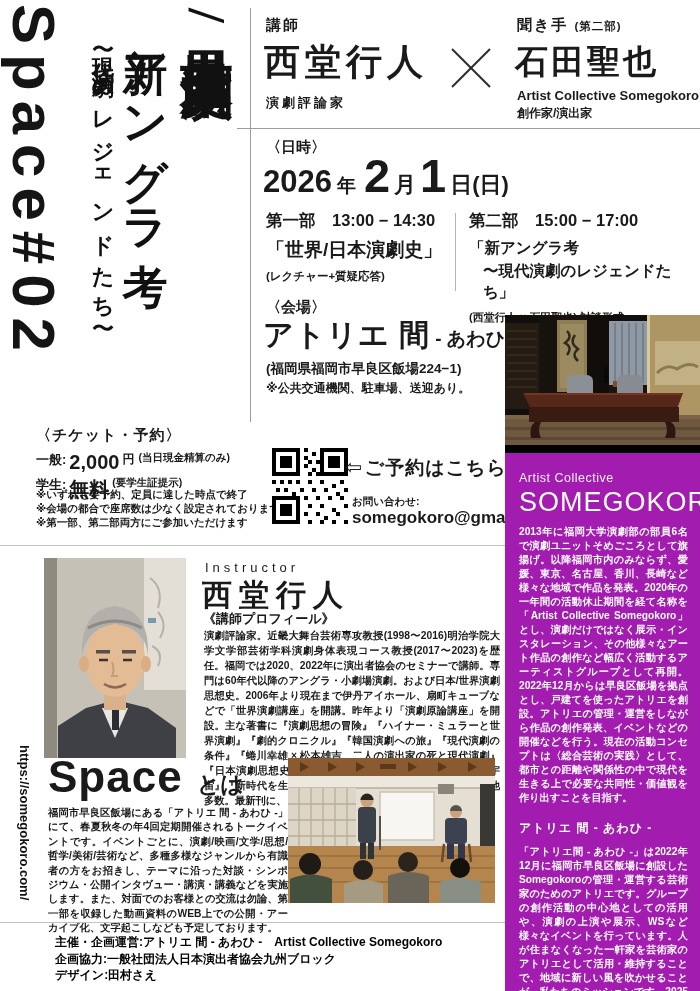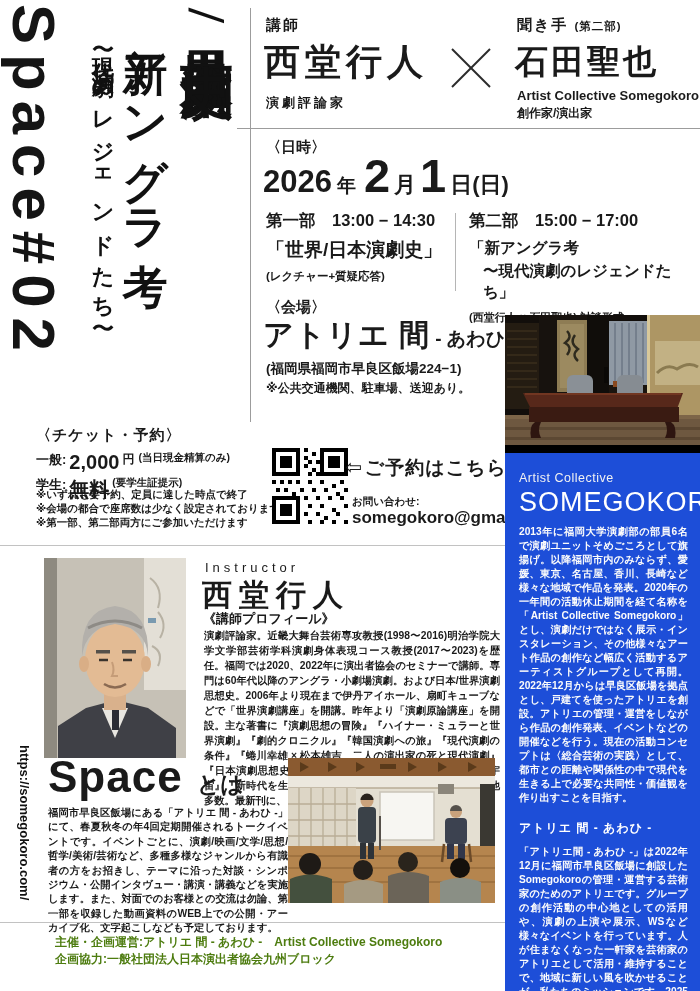--- a/index.html
+++ b/index.html
@@ -81,24 +81,24 @@
   #url-v { left:32px; top:745px; width:170px; transform:rotate(90deg); transform-origin:0 0;
            font-size:13px; white-space:nowrap; color:#111; }
   #space-head { left:48px; top:752px; display:flex; align-items:baseline; }
   #space-head .en { font-size:44px; letter-spacing:1px; }
   #space-head .ja { font-size:23px; margin-left:14px; }
   #space-body { left:48px; top:806px; width:240px; font-size:10.3px; line-height:14.4px; text-align:justify; }
   #event-photo { left:288px; top:758px; }
   #hline3 { left:0; top:922px; width:505px; height:1px; background:#c2c2c2; }
 
   
-  #footer { left:55px; top:934px; font-size:12px; line-height:16.5px; color:#4d7c0f; }
-
-  
-  #panel { left:505px; top:453px; width:195px; height:538px; background:#1d4ed8; color:#fff;
+  #footer { left:55px; top:934px; font-size:12px; line-height:16.5px; color:#000000; }
+
+  
+  #panel { left:505px; top:453px; width:195px; height:538px; background:#a21caf; color:#fff;
            padding:18px 12px 0 14px; }
   #panel .org-label { font-size:12.5px; font-weight:400; letter-spacing:0.5px; color:#f2f2f2; }
   #panel .org-name { font-size:27px; font-weight:400; letter-spacing:1px; margin-top:2px; }
   #panel .org-bio { margin-top:7px; font-size:10.2px; line-height:14px; font-weight:700; text-align:justify; color:#fbfbfb; }
   #panel .at-head { margin-top:15px; font-size:12px; font-weight:700; letter-spacing:1px; }
   #panel .at-bio { margin-top:8px; font-size:10.2px; line-height:14px; font-weight:700; text-align:justify; color:#fbfbfb; }
   #venue-photo { left:505px; top:315px; }
 </style>
 </head>
 <body>
@@ -385,20 +385,21 @@
     <path d="M100 145 L100 118 Q120 110 141 118 L141 145 Z" fill="#6b6458"></path>
     <circle cx="172" cy="110" r="10" fill="#14100c"></circle>
     <path d="M152 145 L152 124 Q172 116 193 124 L193 145 Z" fill="#8a8f85"></path>
   </svg>
 </div>
 <div class="abs" id="hline3"></div>
 
 <div class="abs b" id="footer">
   <div>主催・企画運営:アトリエ 間 - あわひ -　Artist Collective Somegokoro</div>
   <div>企画協力:一般社団法人日本演出者協会九州ブロック</div>
+  <div>デザイン:田村さえ</div>
 </div>
 
 <div class="abs" id="panel">
   <div class="org-label">Artist Collective</div>
   <div class="org-name">SOMEGOKORO</div>
   <div class="org-bio">2013年に福岡大学演劇部の部員6名で演劇ユニットそめごころとして旗揚げ。以降福岡市内のみならず、愛媛、東京、名古屋、香川、長崎など様々な地域で作品を発表。2020年の一年間の活動休止期間を経て名称を「Artist Collective Somegokoro」とし、演劇だけではなく展示・インスタレーション、その他様々なアート作品の創作など幅広く活動するアーティストグループとして再開。2022年12月からは早良区飯場を拠点とし、戸建てを使ったアトリエを創設。アトリエの管理・運営をしながら作品の創作発表、イベントなどの開催などを行う。現在の活動コンセプトは〈総合芸術の実践〉として、都市との距離や関係性の中で現代を生きる上で必要な共同性・価値観を作り出すことを目指す。</div>
   <div class="at-head">アトリエ 間 - あわひ -</div>
   <div class="at-bio">「アトリエ間 - あわひ -」は2022年12月に福岡市早良区飯場に創設したSomegokoroの管理・運営する芸術家のためのアトリエです。グループの創作活動の中心地としての活用や、演劇の上演や展示、WSなど様々なイベントを行っています。人が住まなくなった一軒家を芸術家のアトリエとして活用・維持することで、地域に新しい風を吹かせることが、私たちのミッションです。2025年にはアトリエの名前を「アトリエ間 - あわひ -」とし、Somegokoroの拠点というだけではなく、より他の芸術家と観客に開かれた場として運営していきます。</div>
 </div>
 

